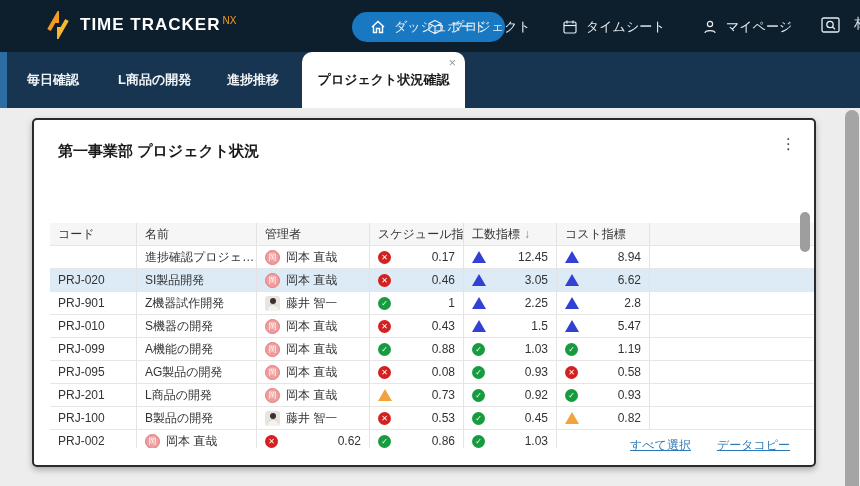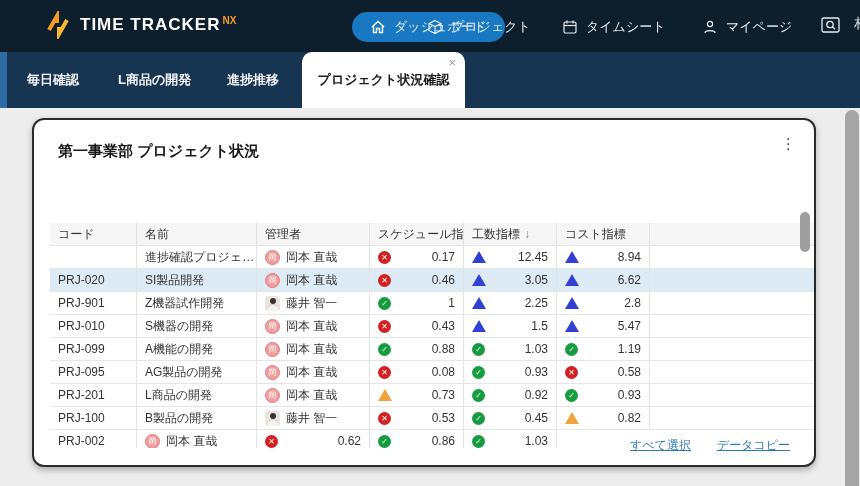--- a/index.html
+++ b/index.html
@@ -6,21 +6,21 @@
   html,body { width:860px; height:486px; }
   body {
     font-family:"Liberation Sans","DejaVu Sans",sans-serif;
     position:relative; overflow:hidden; background:#ededed;
     outline:1px solid #c9c9c9;
   }
   
   .topbar { position:absolute; left:0; top:0; width:860px; height:52px; background:#0d1f2d; }
   .logo { position:absolute; left:44px; top:11px; display:flex; align-items:center; gap:8px; }
   .logo-text { color:#fff; font-weight:bold; font-size:17px; letter-spacing:1px; }
-  .logo-nx { color:#f59a23; font-weight:bold; font-size:10px; margin-left:2px; vertical-align:top; }
+  .logo-nx { color:#f59a23; font-weight:normal; font-size:10px; margin-left:2px; vertical-align:top; }
   .nav-item { position:absolute; top:12px; height:30px; display:flex; align-items:center; gap:8px;
               color:#e8eef3; font-size:13px; cursor:pointer; }
   .nav-item svg { flex:0 0 auto; }
   .nav-pill { background:#1878c2; border-radius:16px; padding:0 18px; }
   .topbar-icon { position:absolute; top:15px; }
   .clipped-item { position:absolute; left:854px; top:15px; width:6px; height:22px; overflow:hidden; color:#cfd8e0; font-size:14px; }
   
   .tabbar { position:absolute; left:0; top:52px; width:860px; height:56px; background:#173450; }
   .tabbar-leftstrip { position:absolute; left:0; top:0; width:7px; height:56px; background:#2e6da4; }
   .tab { position:absolute; top:0; height:56px; display:flex; align-items:center;
@@ -32,21 +32,21 @@
   .widget-btn { position:absolute; left:592px; top:63px; height:30px; padding:0 12px; background:transparent;
                 border:1px solid #cfd8e0; border-radius:5px; color:#fff; font-size:12.5px; cursor:pointer;
                 font-family:inherit; }
   .bar-icon { position:absolute; top:69px; cursor:pointer; }
   .menu-circle { position:absolute; left:818px; top:62px; width:33px; height:33px; background:#fff; border-radius:50%;
                  display:flex; flex-direction:column; justify-content:center; align-items:center; gap:3px; cursor:pointer; }
   .menu-circle i { display:block; width:14px; height:2px; background:#333; border-radius:1px; }
   
   .content { position:absolute; left:0; top:108px; width:860px; height:378px; background:#ededed; }
   .card { position:absolute; left:32px; top:10px; width:784px; height:349px; background:#fff;
-          border:2px solid #2b2b2b; border-radius:12px; box-shadow:0 3px 6px rgba(0,0,0,.28); }
+          border:2px solid #2b2b2b; border-radius:5px; box-shadow:0 3px 6px rgba(0,0,0,.28); }
   .card-title { position:absolute; left:24px; top:22px; font-size:15px; font-weight:bold; color:#1a1a1a; }
   .kebab { position:absolute; right:18px; top:20px; color:#444; font-size:15px; letter-spacing:0; cursor:pointer; line-height:7px; }
   
   .tablewrap { position:absolute; left:16px; top:62px; width:764px; height:225px; overflow:hidden;margin-top:41px; }
   .tr { display:grid; grid-template-columns:87px 120px 113px 94px 93px 93px 1fr; height:23px; }
   .th { background:#f6f6f6; color:#666; font-size:11.5px; }
   .cell { padding:0 8px; display:flex; align-items:center; border-bottom:1px solid #e6e6e6;
           border-right:1px solid #e3e3e3; font-size:12px; color:#333; overflow:hidden; white-space:nowrap; }
   .cell.filler { border-right:none; }
   .row.selected .cell { background:#dcebf6; }

